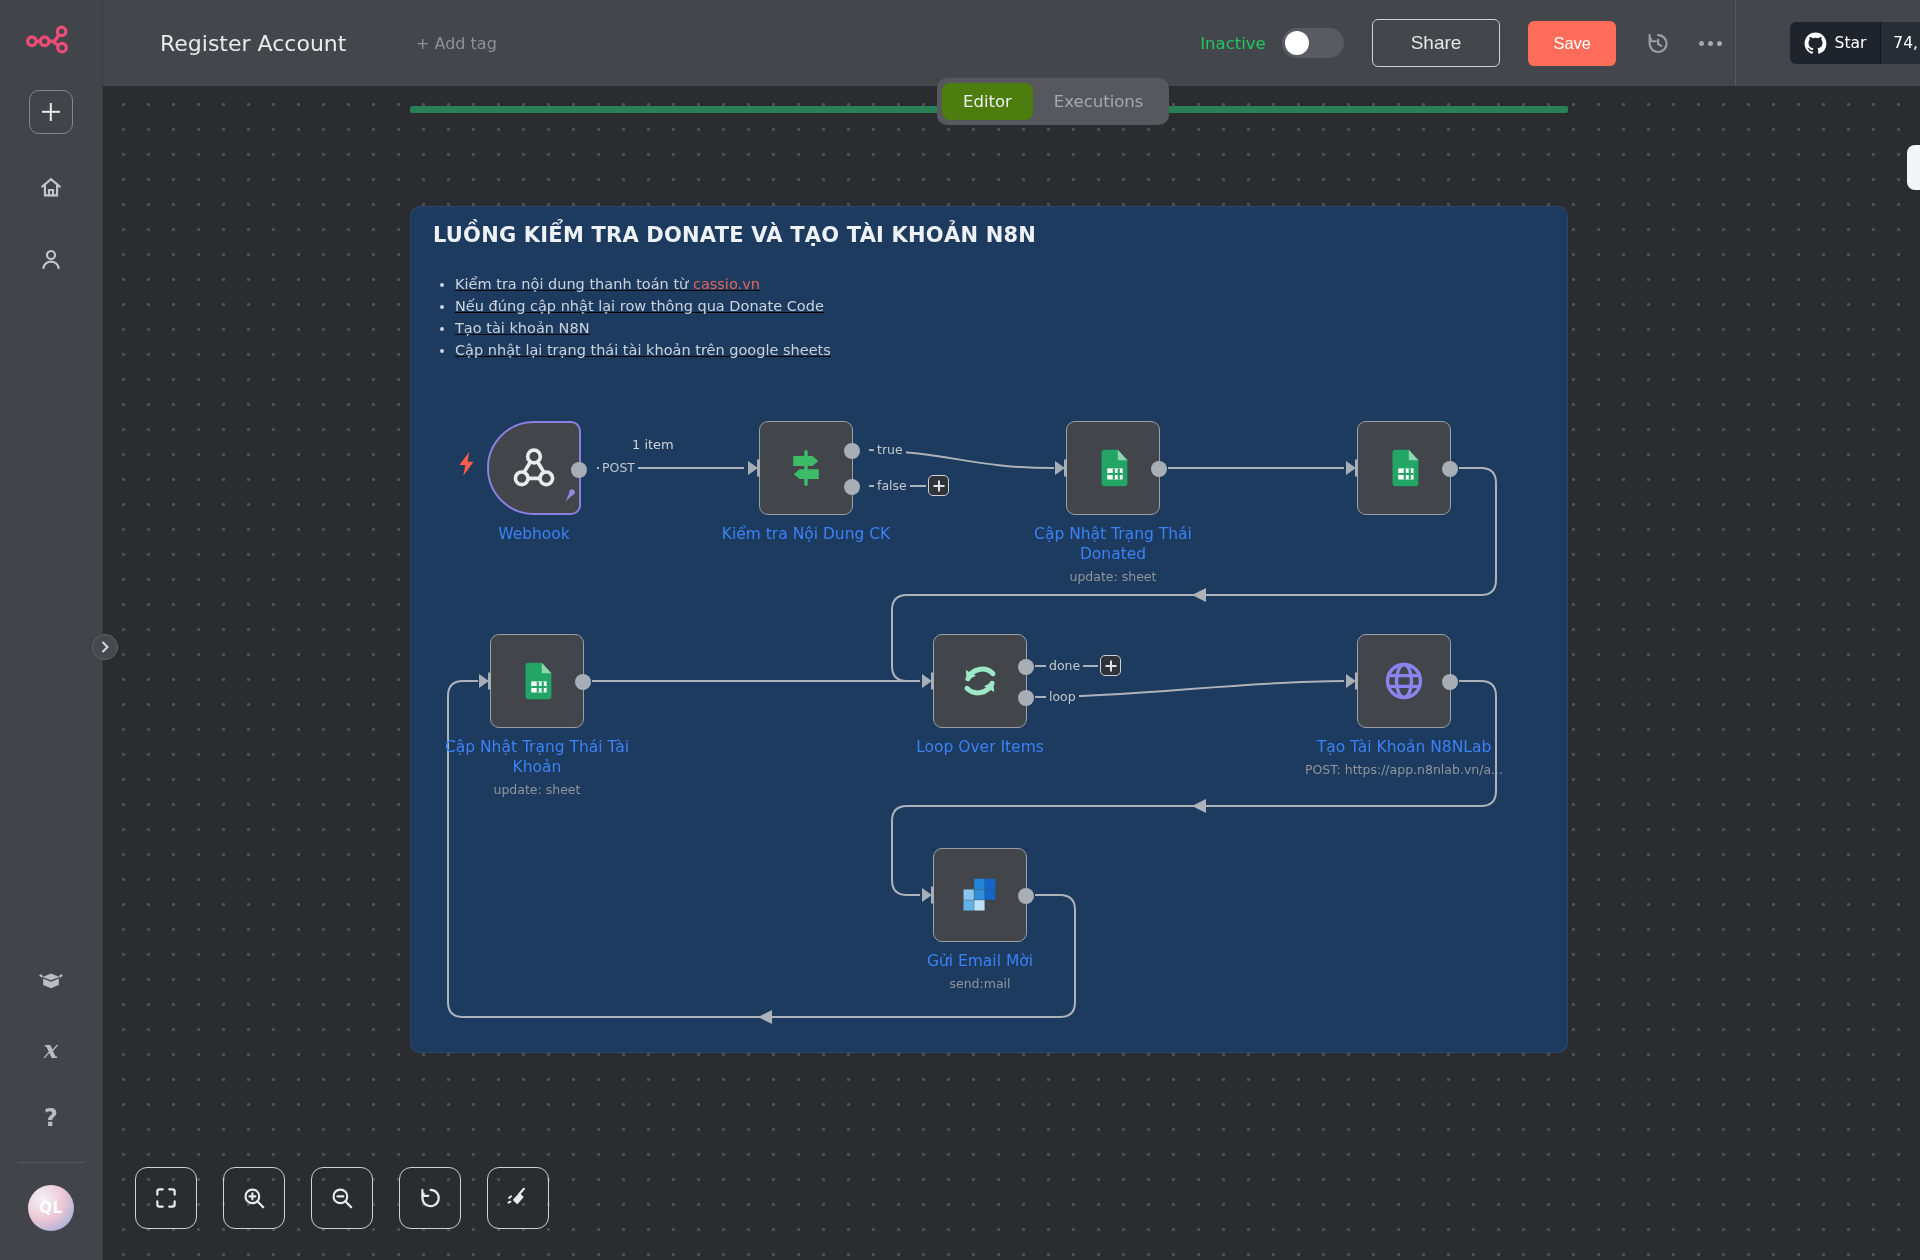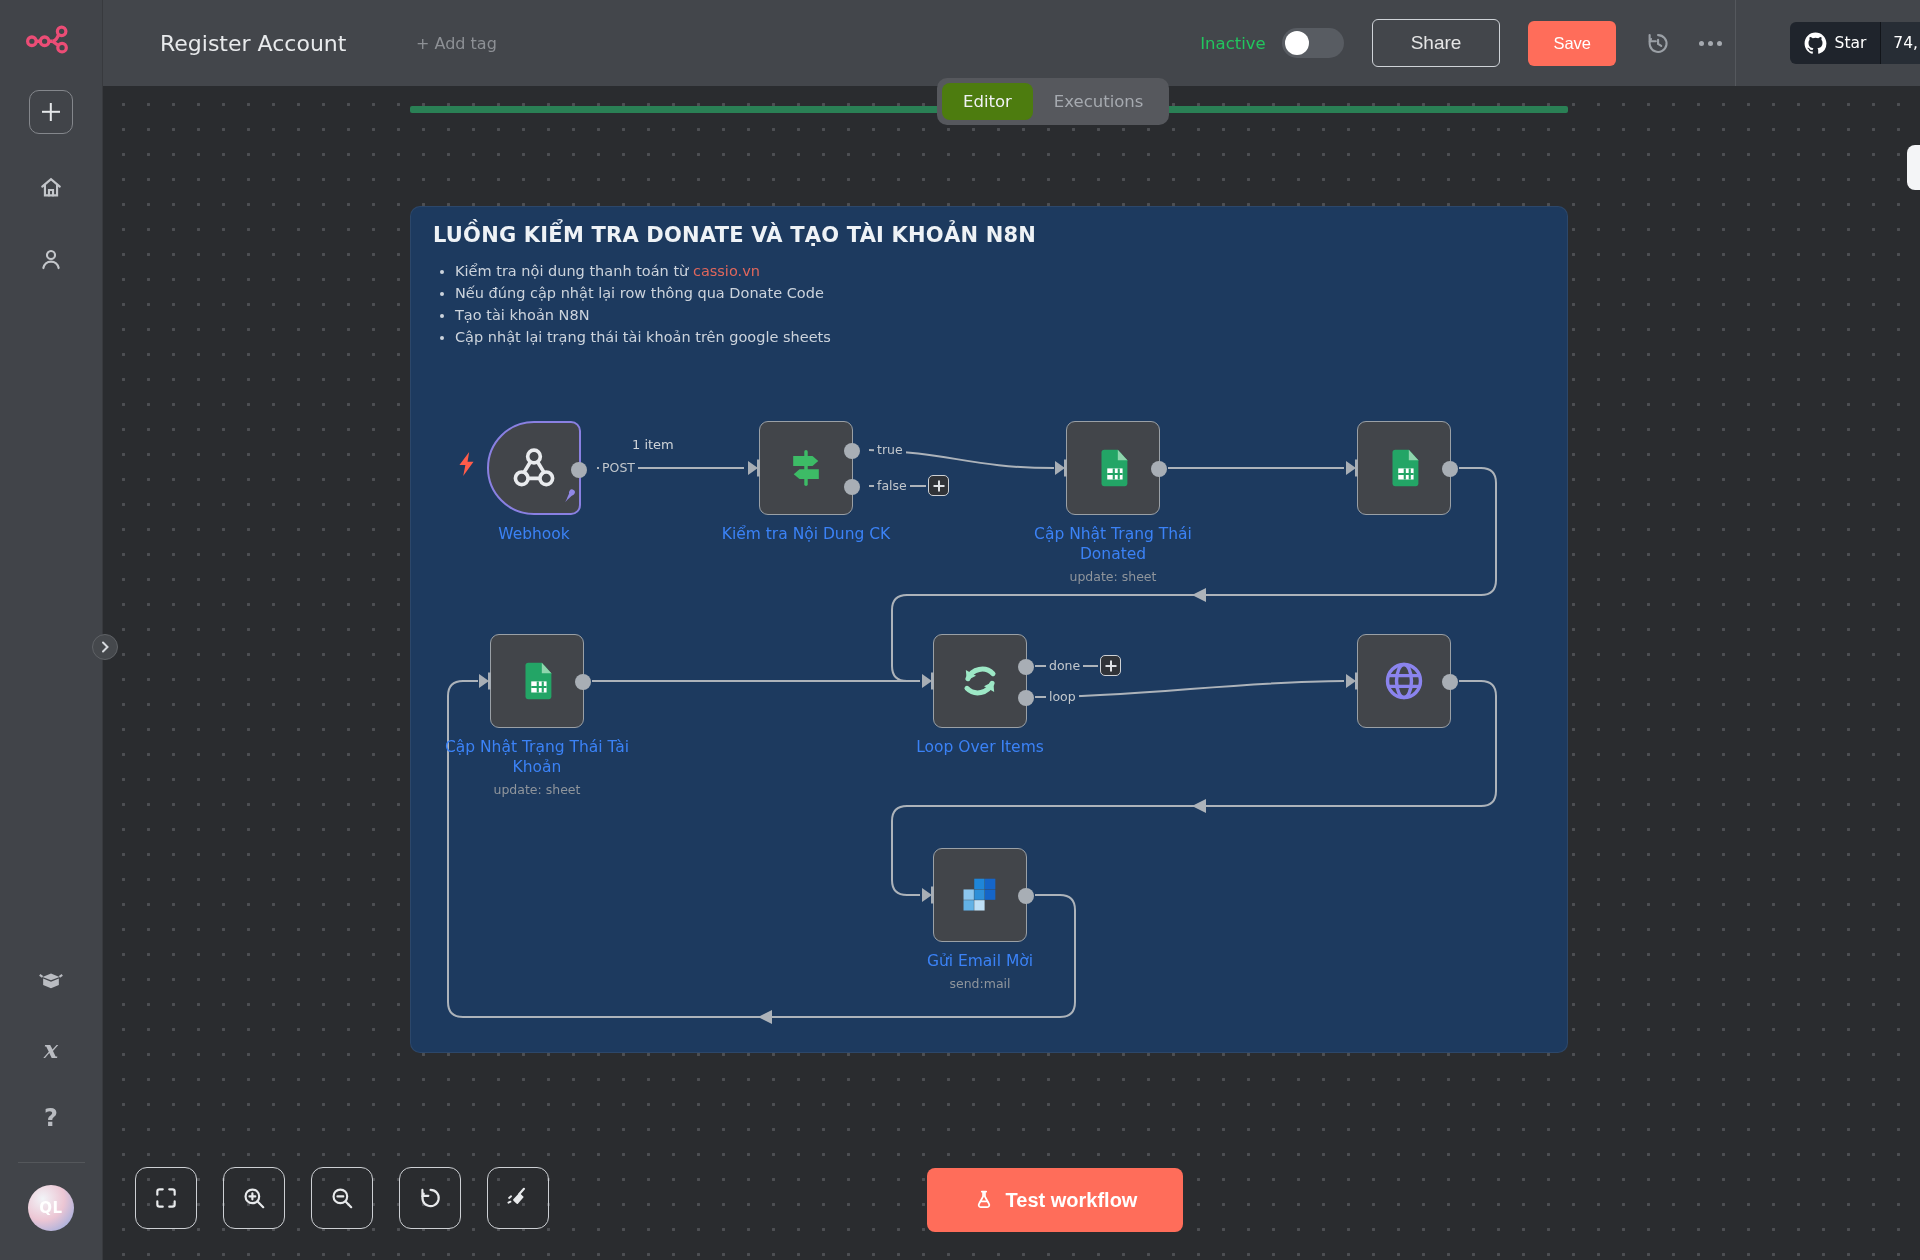--- a/index.html
+++ b/index.html
@@ -13,21 +13,21 @@
     background-image:radial-gradient(circle,#4d4f53 1.4px,transparent 1.6px);
     background-size:25px 25px; background-position:8px 6px; }
   .green-strip { position:absolute; left:410px; top:106px; width:1158px; height:7px;
     background:#2a8055; border-radius:2px; z-index:1; }
 
   
   .sticky { position:absolute; left:410px; top:206px; width:1158px; height:847px;
     background:#1d3a5f; border:1px solid rgba(255,255,255,.07); border-radius:10px; z-index:1;
     padding:16px 22px; }
   .sticky h1 { font-size:21px; font-weight:bold; color:#eef2f6; letter-spacing:.2px; }
-  .sticky ul { margin-top:13px; margin-left:22px; }
+  .sticky ul { margin-top:26px; margin-left:22px;text-decoration:underline; }
   .sticky li { font-size:14.5px; color:#ccd3dc; line-height:1.52; list-style:disc; }
   .sticky .link { color:#e0675c; }
 
   
   #wires { position:absolute; left:0; top:0; z-index:2; pointer-events:none; }
   #wires path { stroke:#adb3ba; stroke-width:2; fill:none; }
   #wires polygon { fill:#adb3ba; }
 
   
   .node { position:absolute; width:94px; height:94px; z-index:3; }
@@ -279,20 +279,24 @@
   <div class="node-label" style="left:1113px;top:525px;width:195px">
       <div class="nm">Cập Nhật Trạng Thái Donated</div>
       <div class="sub">update: sheet</div>
     </div>
   <div class="node-label" style="left:537px;top:738px;width:215px">
       <div class="nm">Cập Nhật Trạng Thái Tài Khoản</div>
       <div class="sub">update: sheet</div>
     </div>
   <div class="node-label" style="left:980px;top:738px;width:260px">
       <div class="nm">Loop Over Items</div>
+    </div>
+  <div class="node-label" style="left:1404px;top:738px;width:290px">
+      <div class="nm">Tạo Tài Khoản N8NLab</div>
+      <div class="sub">POST: https://app.n8nlab.vn/a...</div>
     </div>
   <div class="node-label" style="left:980px;top:952px;width:260px">
       <div class="nm">Gửi Email Mời</div>
       <div class="sub">send:mail</div>
     </div>
 
   <span class="conn-label" style="left:628px;top:437px">1 item</span>
   <span class="port-label" style="left:599px;top:460px">POST</span>
   <span class="port-label" style="left:874px;top:442px">true</span>
   <span class="port-label" style="left:874px;top:478px">false</span>
@@ -409,23 +413,16 @@
     </button>
     <button class="tool-btn">
       <svg width="26" height="26" viewBox="0 0 24 24">
         <path d="M17.5 3.5 13.2 8.3" stroke="#e8eaec" stroke-width="2" stroke-linecap="round" fill="none"></path>
         <path fill="#e8eaec" d="M13.3 7.2l4 3.8-5.2 6a1.1 1.1 0 0 1-1.6.1l-2.7-2.6a1.1 1.1 0 0 1 .1-1.6z"></path>
         <path d="M5.6 10.4 3.8 11.9 M5 15.4 3.2 16.3" stroke="#e8eaec" stroke-width="1.8" stroke-linecap="round" fill="none"></path>
       </svg>
     </button>
   </div>
 
-  <button class="test-btn">
-    <svg width="22" height="22" viewBox="0 0 24 24" fill="none" stroke="#fff" stroke-width="1.9" stroke-linecap="round">
-      <path d="M9.6 2.8h4.8 M11 2.8v5.4L6.5 16.4a2.2 2.2 0 0 0 2 3.3h7a2.2 2.2 0 0 0 2-3.3L13 8.2V2.8"></path>
-      <path d="M8.2 13.5h7.6"></path>
-    </svg>
-    <span>Test workflow</span>
-  </button>
 
   <div class="sliver"></div>
 
 </div>
 
 </body></html>

